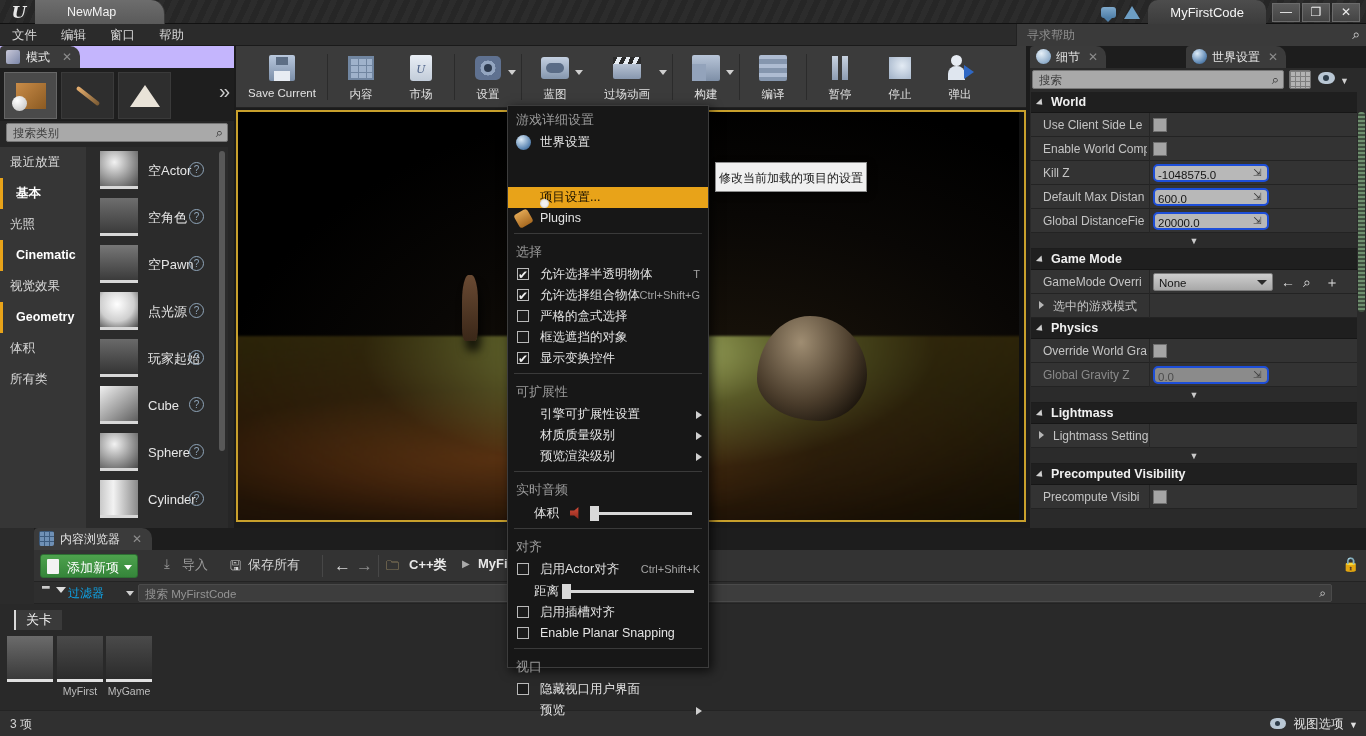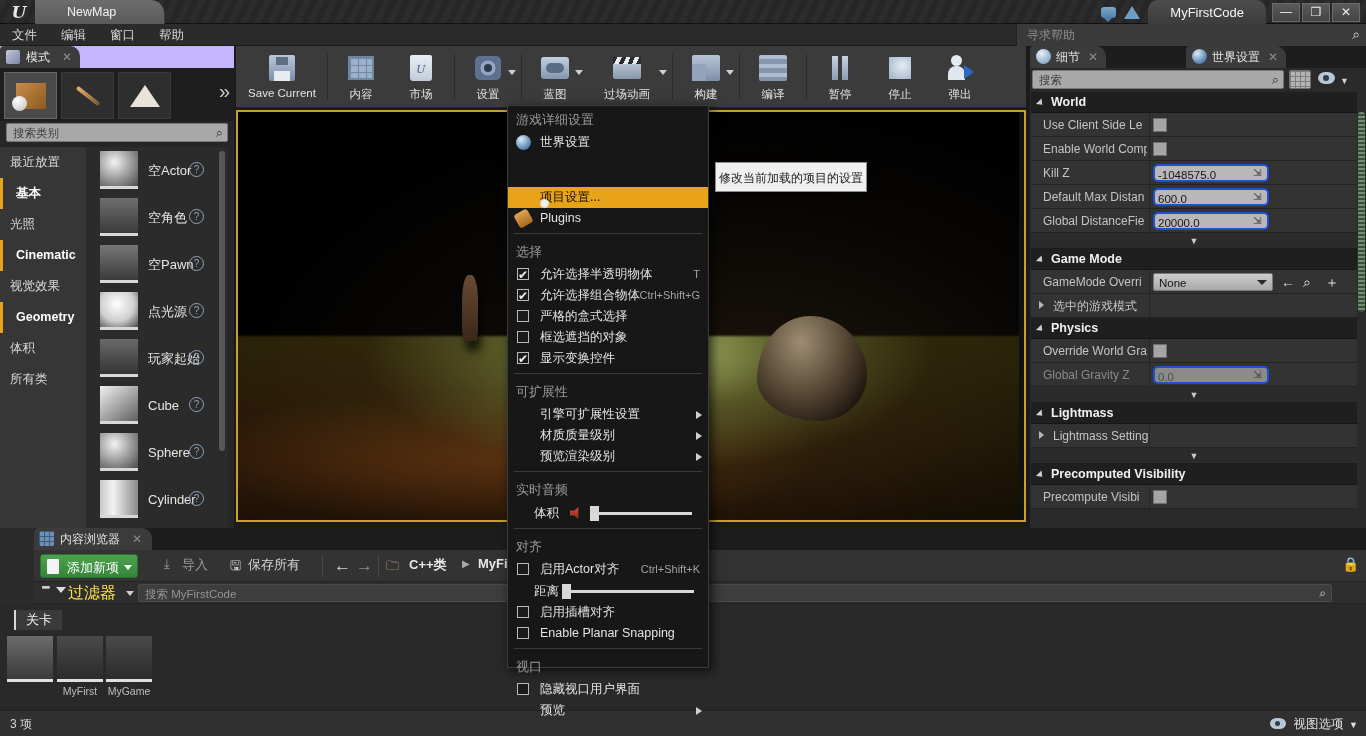--- a/index.html
+++ b/index.html
@@ -291,21 +291,21 @@
             color: #fff; font-size: 13px; line-height: 25px; }
   .addnew .pg { position: absolute; left: 6px; top: 4px; width: 12px; height: 15px; background: #f3f3f3; border-radius: 1px; }
   .addnew .cv { position: absolute; right: 5px; top: 10px; width: 0; height: 0;
                 border-left: 4px solid transparent; border-right: 4px solid transparent; border-top: 5px solid #fff; }
   .cbtn { position: absolute; top: 6px; font-size: 13px; color: #d6d6d6; }
   .cb-div { position: absolute; top: 5px; width: 1px; height: 22px; background: #474747; }
   .crumb { position: absolute; top: 6px; font-size: 13px; color: #e8e8e8; font-weight: bold; }
 
   .cb-filterbar { position: relative; height: 22px; background: #2e2e2e; border-bottom: 1px solid #232323; }
   .filt-ic { position: absolute; left: 8px; top: 4px; width: 14px; height: 13px; }
-  .filt-lbl { position: absolute; left: 30px; top: 0; line-height: 22px; font-size: 16px; color: #fde047; }
+  .filt-lbl { position: absolute; left: 30px; top: 0; line-height: 22px; font-size: 12px; color: #0ea5e9; }
   .filt-cv { position: absolute; left: 92px; top: 9px; width: 0; height: 0;
              border-left: 4px solid transparent; border-right: 4px solid transparent; border-top: 5px solid #cfcfcf; }
   .cb-search { position: absolute; left: 104px; top: 2px; right: 34px; height: 18px; background: #3d3d3d;
                border: 1px solid #4a4a4a; border-radius: 2px; }
   .cb-search .ph { position: absolute; left: 6px; top: 0; line-height: 18px; font-size: 11.5px; color: #949494; }
   .cb-search .mag { position: absolute; right: 5px; top: 1px; font-size: 12px; color: #cfcfcf; }
 
   .cb-content { position: absolute; left: 0; top: 76px; right: 0; bottom: 26px; background: #292929; }
   .folder-chip { position: absolute; left: 14px; top: 6px; height: 20px; padding: 0 10px; background: #3a3a3a;
                  border-left: 2px solid #d8d8d8; color: #f0f0f0; font-size: 13px; line-height: 20px; }

